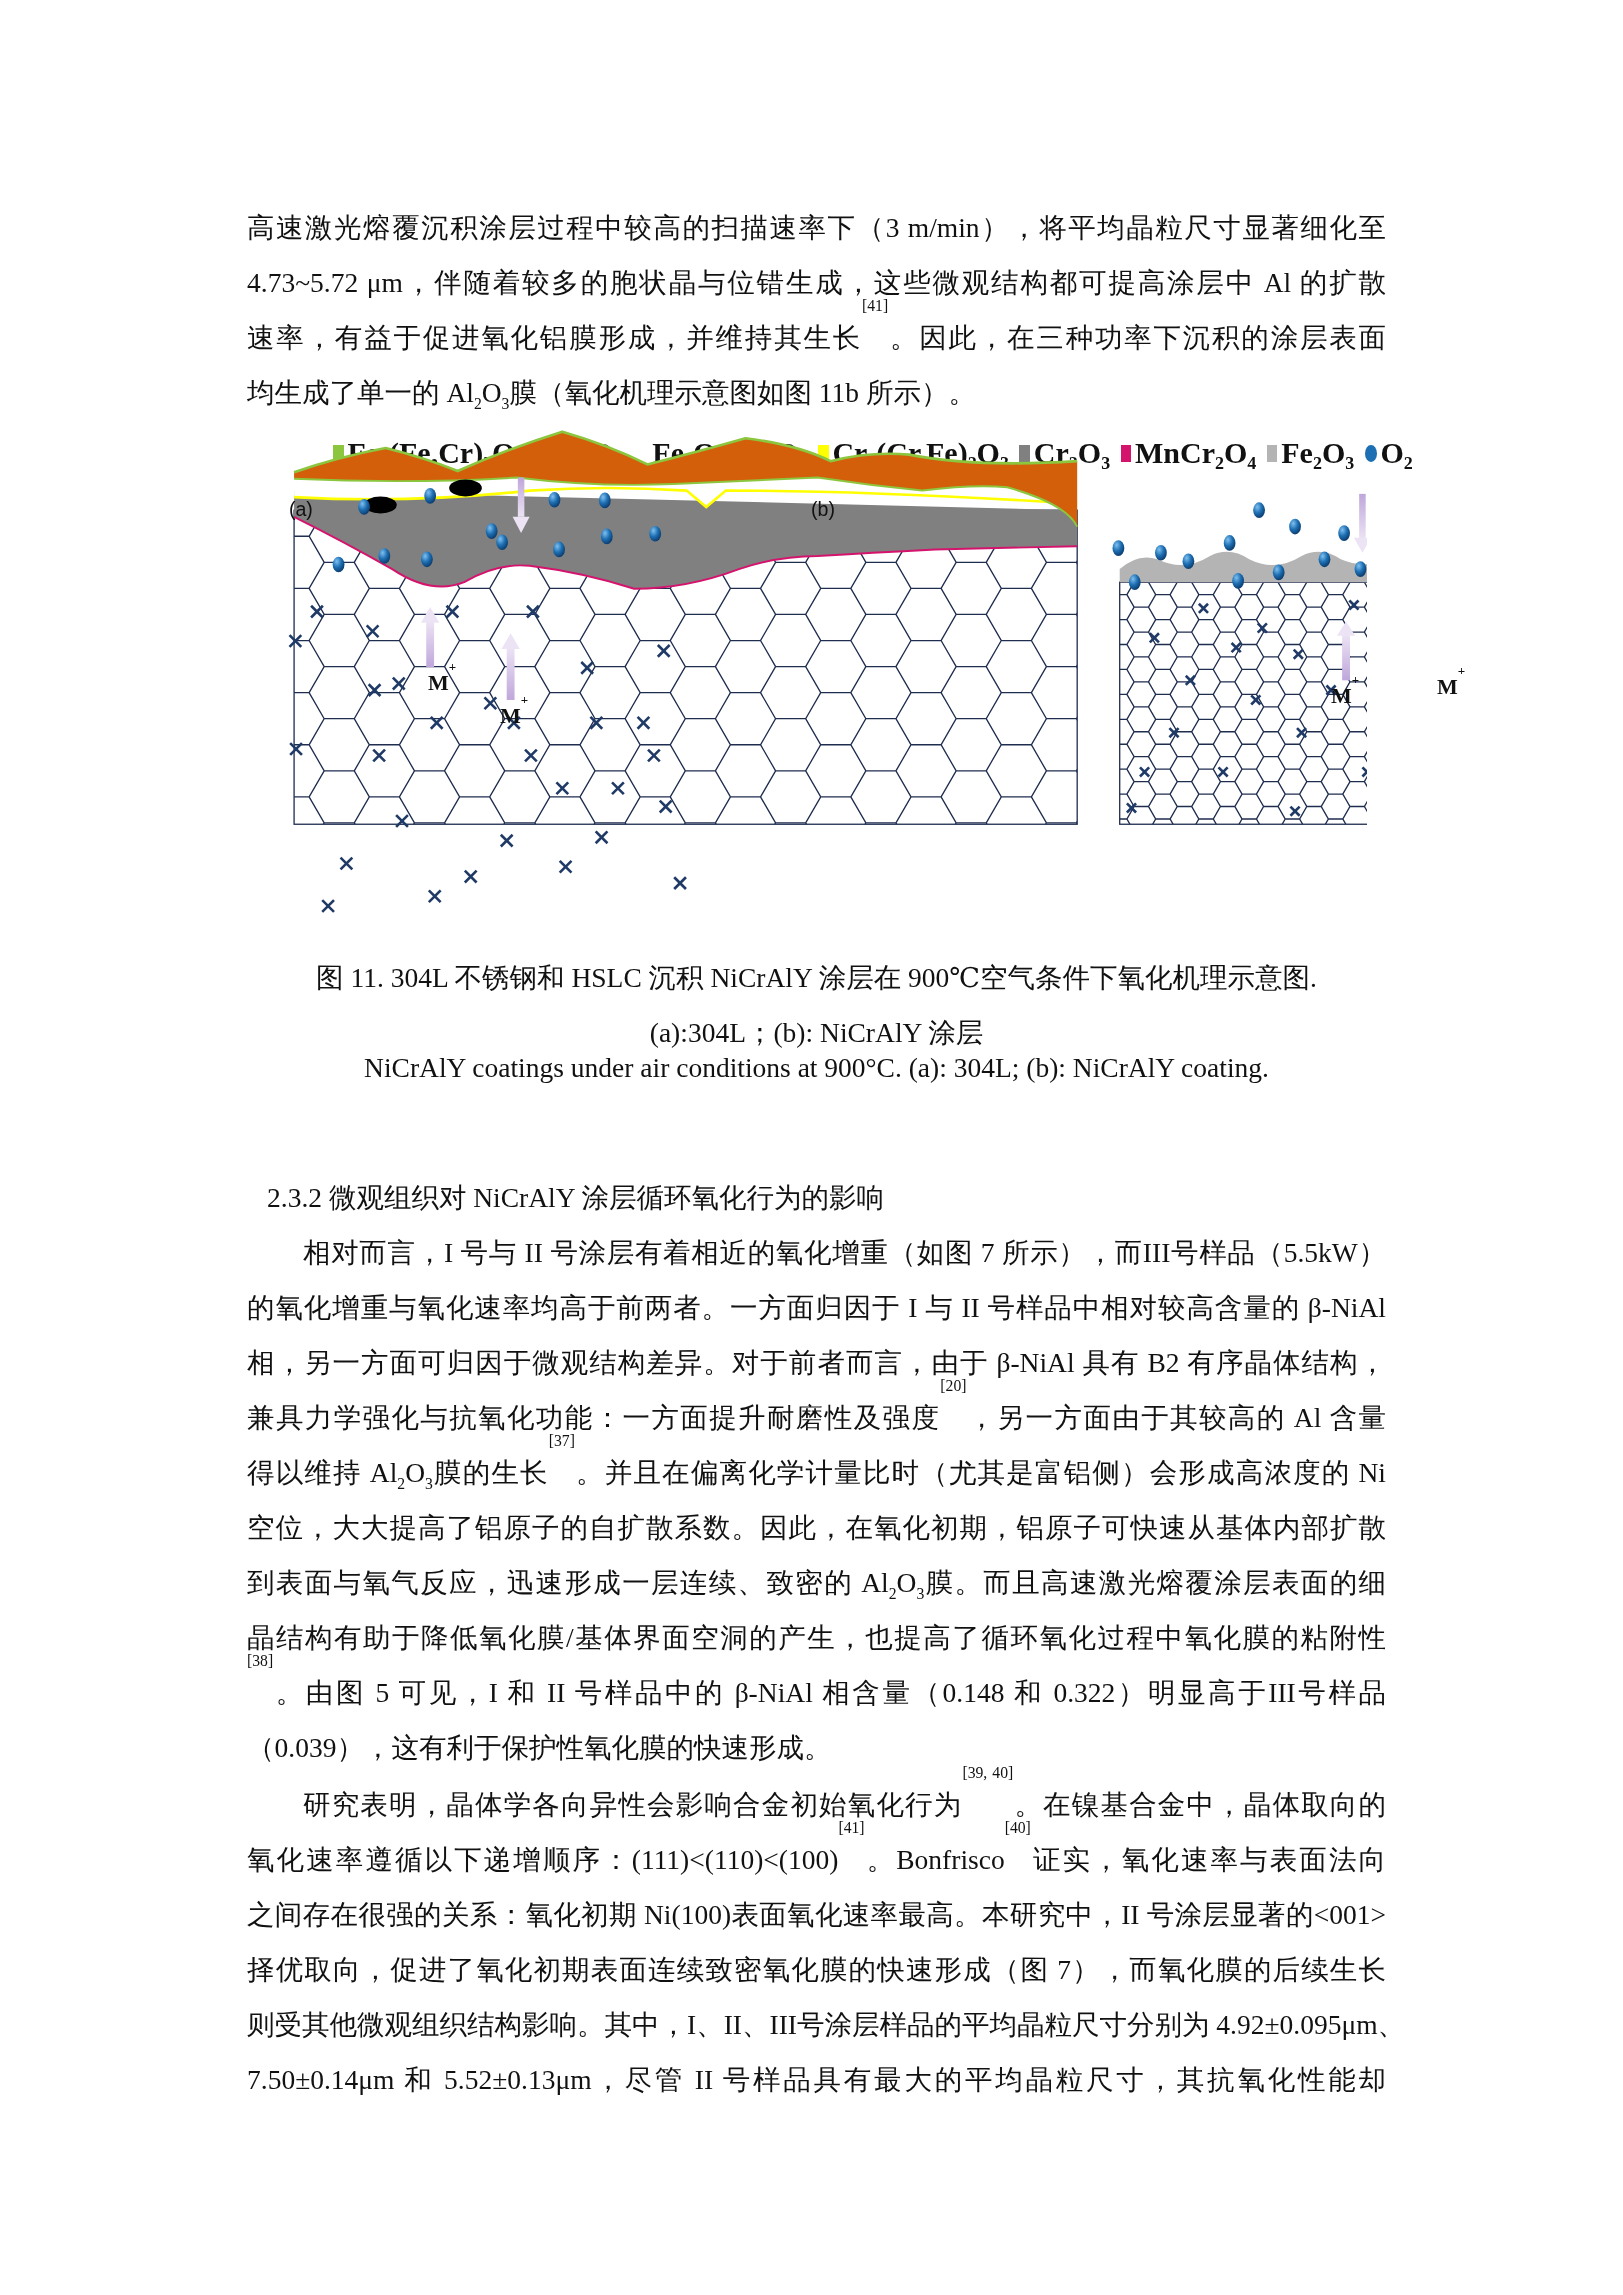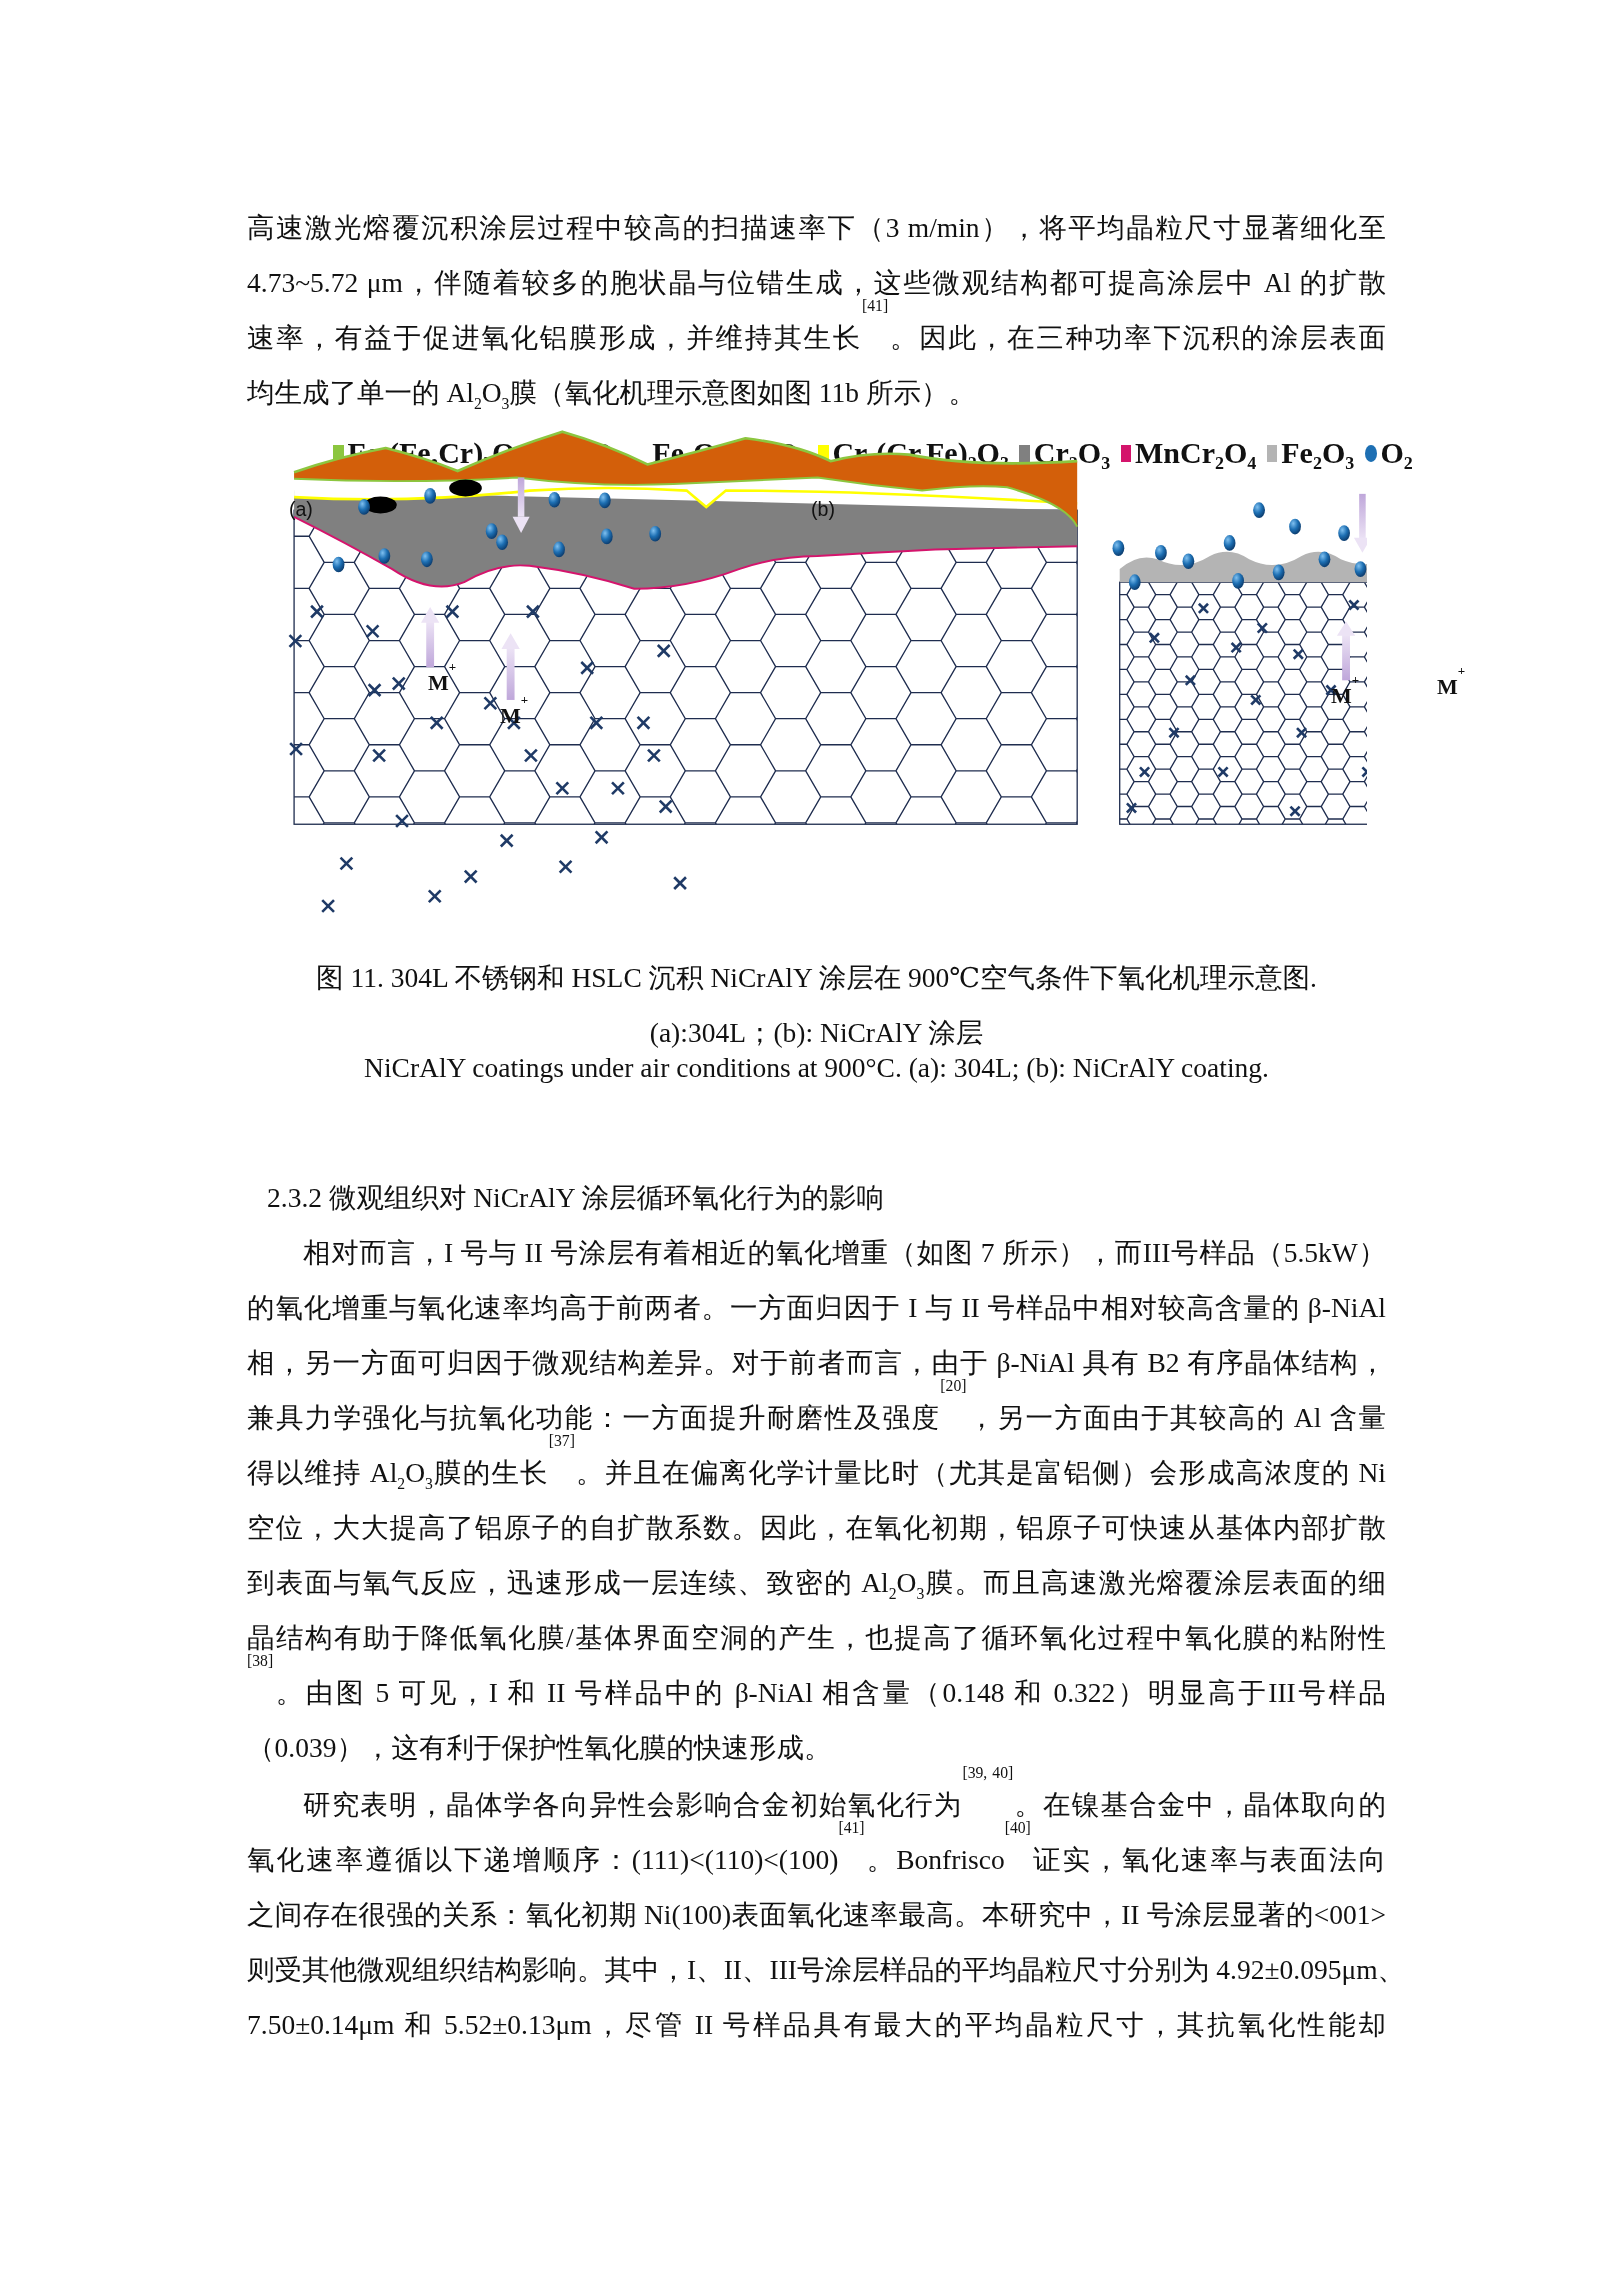--- a/index.html
+++ b/index.html
@@ -440,16 +440,17 @@
   <span class="ln"><span>到表面与氧气反应，迅速形成一层连续、致密的 Al</span><sub>2</sub><span>O</span><sub>3</sub><span>膜。而且高速激光熔覆涂层表面的细</span></span>
   <span class="ln">晶结构有助于降低氧化膜/基体界面空洞的产生，也提高了循环氧化过程中氧化膜的粘附性</span>
   <span class="ln"><sup>[38]</sup><span>。由图 5 可见，I 和 II 号样品中的 β-NiAl 相含量（0.148 和 0.322）明显高于III号样品</span></span>
   <span class="ln last">（0.039），这有利于保护性氧化膜的快速形成。</span>
 </div>
 
 <div class="para" style="top:1777px;">
   <span class="ln indent"><span>研究表明，晶体学各向异性会影响合金初始氧化行为</span><sup>[39, 40]</sup><span>。在镍基合金中，晶体取向的</span></span>
   <span class="ln"><span>氧化速率遵循以下递增顺序：(111)&lt;(110)&lt;(100)</span><sup>[41]</sup><span>。Bonfrisco</span><sup>[40]</sup><span>证实，氧化速率与表面法向</span></span>
   <span class="ln">之间存在很强的关系：氧化初期 Ni(100)表面氧化速率最高。本研究中，II 号涂层显著的&lt;001&gt;</span>
+  <span class="ln">择优取向，促进了氧化初期表面连续致密氧化膜的快速形成（图 7），而氧化膜的后续生长</span>
   <span class="ln">则受其他微观组织结构影响。其中，I、II、III号涂层样品的平均晶粒尺寸分别为 4.92±0.095μm、</span>
   <span class="ln">7.50±0.14μm 和 5.52±0.13μm，尽管 II 号样品具有最大的平均晶粒尺寸，其抗氧化性能却</span>
 </div>
 
 
 </body></html>

